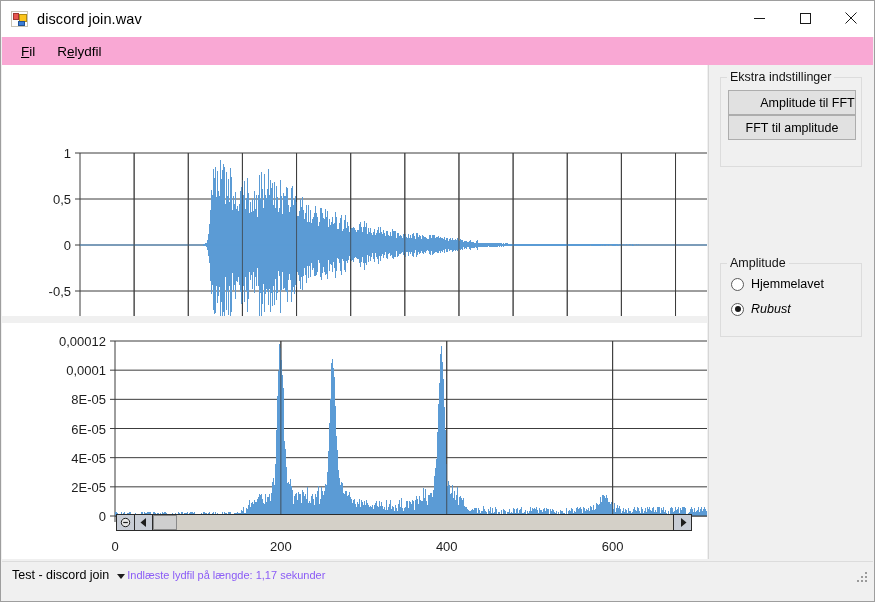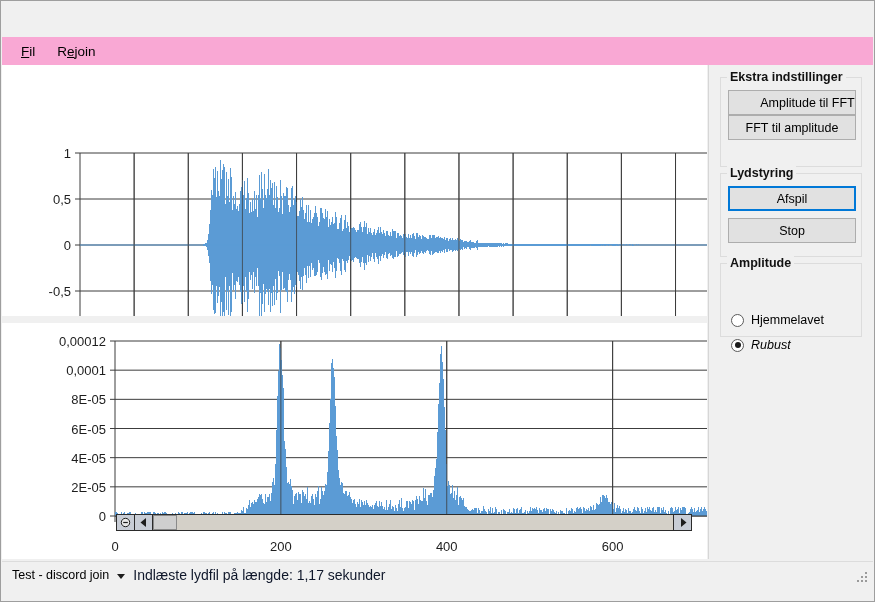--- a/index.html
+++ b/index.html
@@ -126,21 +126,20 @@
   }
   .gb-title {
     position: absolute;
     top: -8px;
     left: 6px;
     background: #f0f0f0;
     padding: 0 3px;
     font-size: 12.5px;
     color: #111;
     white-space: nowrap;
-    font-weight: bold;
   }
   #gb-extra  { top: 12px;  height: 90px; }
   #gb-sound  { top: 108px; height: 84px; }
   #gb-algo   { top: 198px; height: 74px; }
   .btn {
     position: absolute;
     left: 7px;
     width: 128px;
     height: 25px;
     background: #e1e1e1;
@@ -163,21 +162,20 @@
   #btn-play    { top: 12px; }
   #btn-stop    { top: 44px; }
   .radio-row {
     position: absolute;
     left: 10px;
     display: flex;
     align-items: center;
     font-size: 12.5px;
     color: #000;
     cursor: default;
-    margin-top: 36px;
   }
   #radio-custom { top: 13px; }
   #radio-robust { top: 38px; font-style: italic; }
   .radio-mark {
     width: 13px;
     height: 13px;
     border-radius: 50%;
     border: 1px solid #5a5a5a;
     background: #ffffff;
     margin-right: 7px;
@@ -252,44 +250,70 @@
     font-size: 12.5px;
     color: #000;
     margin-left: 10px;
     cursor: default;
   }
   .status-dropdown .chev {
     margin-left: 8px;
     margin-right: 2px;
   }
   .status-text {
-    font-size: 14px;
-    color: #0f172a;
-    margin-left: 6px;
+    font-size: 11px;
+    color: #8b5cf6;
   }
   .grip {
     position: absolute;
     right: 4px;
     bottom: 3px;
     width: 14px;
     height: 14px;
   }
 </style>
 </head>
 <body>
 
 <div class="window">
 
+  <div class="titlebar">
+    <div class="title-icon">
+      <i class="ti-red"></i>
+        <i class="ti-yellow"></i>
+        <i class="ti-blue"></i>
+    </div>
+    <span class="title-text">discord join.wav</span>
+
+    <div class="win-buttons">
+      <div class="win-btn">
+        <svg width="11" height="11" viewBox="0 0 11 11">
+          <line x1="0" y1="5.5" x2="11" y2="5.5" stroke="#1a1a1a" stroke-width="1"></line>
+        </svg>
+      </div>
+      <div class="win-btn">
+        <svg width="11" height="11" viewBox="0 0 11 11">
+          <rect x="0.5" y="0.5" width="10" height="10" fill="none" stroke="#1a1a1a" stroke-width="1"></rect>
+        </svg>
+      </div>
+      <div class="win-btn">
+        <svg width="12" height="12" viewBox="0 0 12 12">
+          <line x1="0.5" y1="0.5" x2="11.5" y2="11.5" stroke="#1a1a1a" stroke-width="1"></line>
+          <line x1="11.5" y1="0.5" x2="0.5" y2="11.5" stroke="#1a1a1a" stroke-width="1"></line>
+        </svg>
+      </div>
+    </div>
+  </div>
 
   <div class="menubar">
     <div class="menu-item">
       <span class="acc">F</span><span>il</span>
     </div>
     <div class="menu-item">
-      <span>R</span><span class="acc">e</span><span>join</span>
+      <span>R</span><span class="acc">e</span><span>lydfil</span>
     </div>
   </div>
 
   <div class="chart-panel" id="chart-top">
     <svg class="chart-svg" id="svg-top" width="705" height="251">
         <rect x="78" y="88" width="628" height="184" fill="#ffffff"></rect>
         <line x1="78" y1="272" x2="706" y2="272" stroke="#3c3c3c" stroke-width="1"></line>
         <line x1="78" y1="226" x2="706" y2="226" stroke="#3c3c3c" stroke-width="1"></line>
         <line x1="78" y1="180" x2="706" y2="180" stroke="#3c3c3c" stroke-width="1"></line>
         <line x1="78" y1="134" x2="706" y2="134" stroke="#3c3c3c" stroke-width="1"></line>
@@ -1704,25 +1728,20 @@
   </div>
 
   <div class="side-panel">
 
     <div class="groupbox" id="gb-extra">
       <span class="gb-title">Ekstra indstillinger</span>
       <div class="btn" id="btn-amp-fft">Amplitude til FFT</div>
       <div class="btn" id="btn-fft-amp">FFT til amplitude</div>
     </div>
 
-    <div class="groupbox" id="gb-sound">
-      <span class="gb-title">Lydstyring</span>
-      <div class="btn focused" id="btn-play">Afspil</div>
-      <div class="btn" id="btn-stop">Stop</div>
-    </div>
 
     <div class="groupbox" id="gb-algo">
       <span class="gb-title">Amplitude</span>
       <div class="radio-row" id="radio-custom">
         <span class="radio-mark"></span>
         <span>Hjemmelavet</span>
       </div>
       <div class="radio-row" id="radio-robust">
         <span class="radio-mark on"></span>
         <span>Rubust</span>

